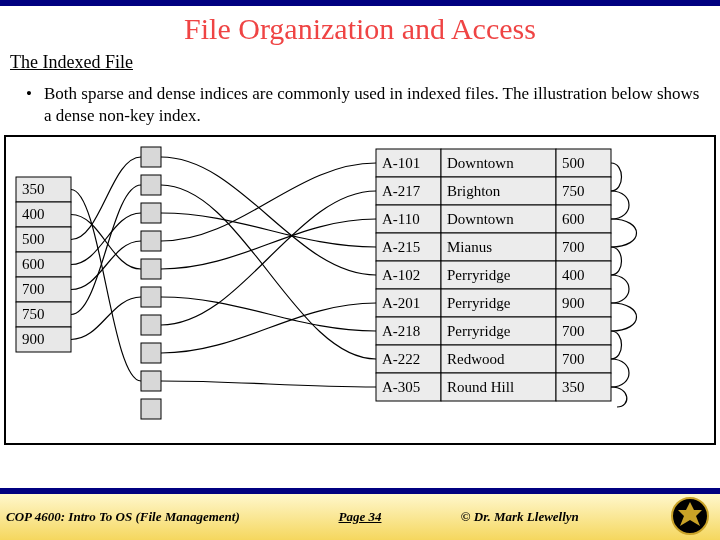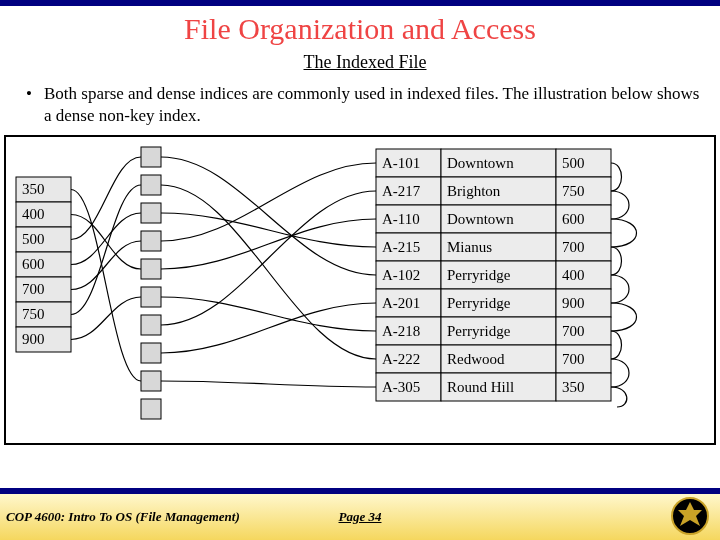--- a/index.html
+++ b/index.html
@@ -22,21 +22,20 @@
     color: #ef4444;
     margin-top: 6px;
     margin-bottom: 6px;
     font-weight: normal;
   }
   .subtitle {
     font-size: 18px;
     text-decoration: underline;
     margin-left: 10px;
     margin-bottom: 10px;
-    text-align: center;
   }
   .bullet {
     margin-left: 26px;
     margin-right: 14px;
     font-size: 17px;
     line-height: 1.3;
     position: relative;
     padding-left: 18px;
   }
   .bullet::before {
@@ -218,18 +217,19 @@
         <path d="M 605 250 C 625 250, 625 270, 611 270" fill="none" stroke="#000" stroke-width="1.2"></path>
       </g>
   </svg>
 </div>
 
 <div class="footer">
   <div class="footer-bar"></div>
   <div class="footer-gold">
     <span class="footer-left">COP 4600: Intro To OS  (File Management)</span>
     <span class="footer-center">Page 34</span>
+    <span class="footer-right">© Dr. Mark Llewellyn</span>
     <svg class="logo" viewBox="0 0 40 40">
       <circle cx="20" cy="20" r="18" fill="#000" stroke="#c9a227" stroke-width="2"></circle>
       <path d="M20 6 L24 14 L32 14 L26 20 L30 30 L20 24 L10 30 L14 20 L8 14 L16 14 Z" fill="#c9a227"></path>
     </svg>
   </div>
 </div>
 
 </body></html>

